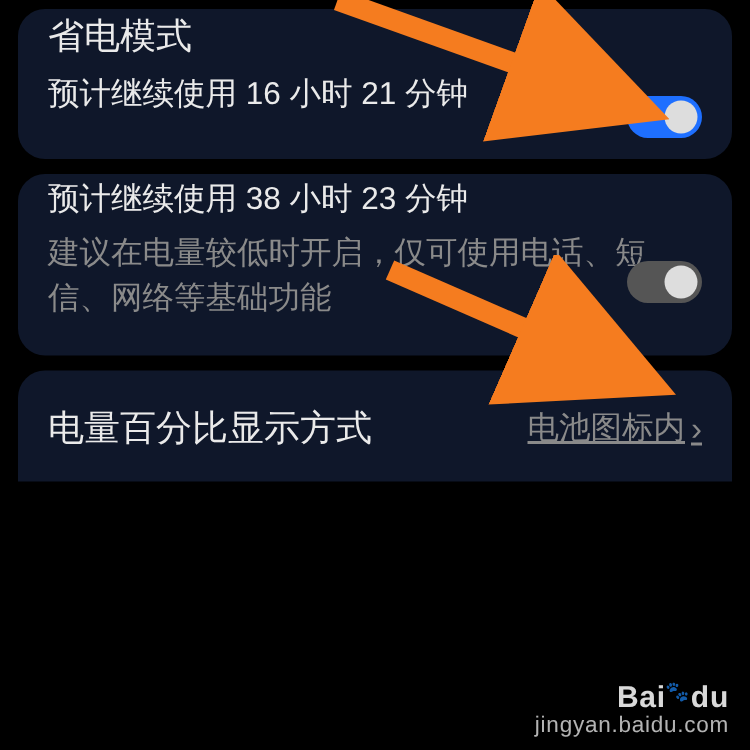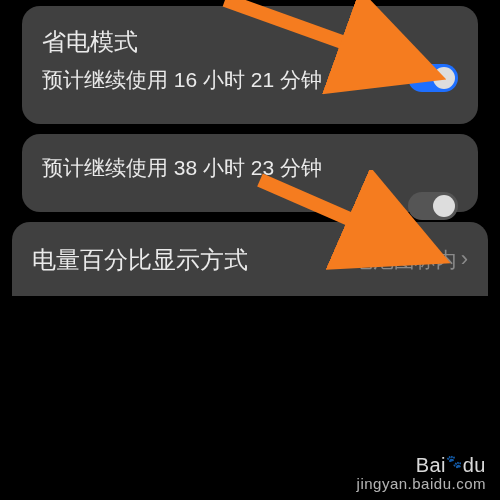--- a/index.html
+++ b/index.html
@@ -5,24 +5,24 @@
   * { margin: 0; padding: 0; box-sizing: border-box; }
   body {
     width: 500px;
     height: 500px;
     background: #000;
     font-family: -apple-system, "Helvetica Neue", Arial, sans-serif;
     overflow: hidden;
     position: relative;
   }
   .card {
-    background: #404040;
+    background: #0f172a;
     border-radius: 18px;
-    margin: 10px 22px;
-    padding: 20px 20px 22px 20px;
+    margin: 10px 12px;
+    padding: 2px 20px 22px 20px;
     position: relative;
   }
   .card-top { margin-top: 6px; }
   .title {
     color: #eaeaea;
     font-size: 24px;
     font-weight: 500;
     margin-bottom: 8px;
   }
   .subtitle {
@@ -51,70 +51,72 @@
     position: absolute;
     width: 22px;
     height: 22px;
     border-radius: 50%;
     background: #ddd;
     top: 3px;
   }
   .toggle.on .knob { right: 3px; }
   .toggle.off .knob { right: 3px; }
   .row-card {
-    background: #404040;
+    background: #0f172a;
     border-radius: 18px 18px 0 0;
     margin: 10px 12px 0 12px;
     padding: 22px 20px 20px 20px;
     display: flex;
     justify-content: space-between;
     align-items: center;
   }
   .row-title {
     color: #eaeaea;
     font-size: 24px;
     font-weight: 500;
   }
   .row-value {
     color: #8a8a8a;
     font-size: 21px;
     display: flex;
-    align-items: flex-start;
+    align-items: flex-end;
     gap: 2px;
+    text-decoration: underline;
   }
   .chevron { color: #8a8a8a; font-size: 22px; margin-left: 2px;}
   .arrow {
     position: absolute;
     pointer-events: none;
   }
   .watermark {
     position: absolute;
     right: 14px;
     bottom: 8px;
     text-align: right;
     color: rgba(255,255,255,0.85);
     font-family: Arial, sans-serif;
   }
-  .wm-main { font-size: 20px; font-weight: 400; letter-spacing: .5px; display:flex; align-items:baseline; gap:4px; justify-content:flex-end;}
+  .wm-main { font-size: 20px; font-weight: 700; letter-spacing: .5px; display:flex; align-items:baseline; gap:4px; justify-content:flex-end;}
   .wm-sub { font-size: 15px; color: rgba(255,255,255,0.7); letter-spacing: .5px; margin-top: -2px;}
   .paw { font-size: 13px; position: relative; top:-6px;}
 </style>
 </head>
 <body>
 
 <div class="card card-top">
   <div class="title">省电模式</div>
   <div class="subtitle">预计继续使用 16 小时 21 分钟</div>
   <div class="toggle on">
     <div class="knob"></div>
   </div>
 </div>
 
 <div class="card">
   <div class="subtitle">预计继续使用 38 小时 23 分钟</div>
+  <div class="desc">建议在电量较低时开启，仅可使用电话、短信、网络等基础功能</div>
   <div class="toggle off">
     <div class="knob"></div>
   </div>
 </div>
 
 <div class="row-card">
   <div class="row-title">电量百分比显示方式</div>
   <div class="row-value">
     <span>电池图标内</span>
     <span class="chevron">›</span>

